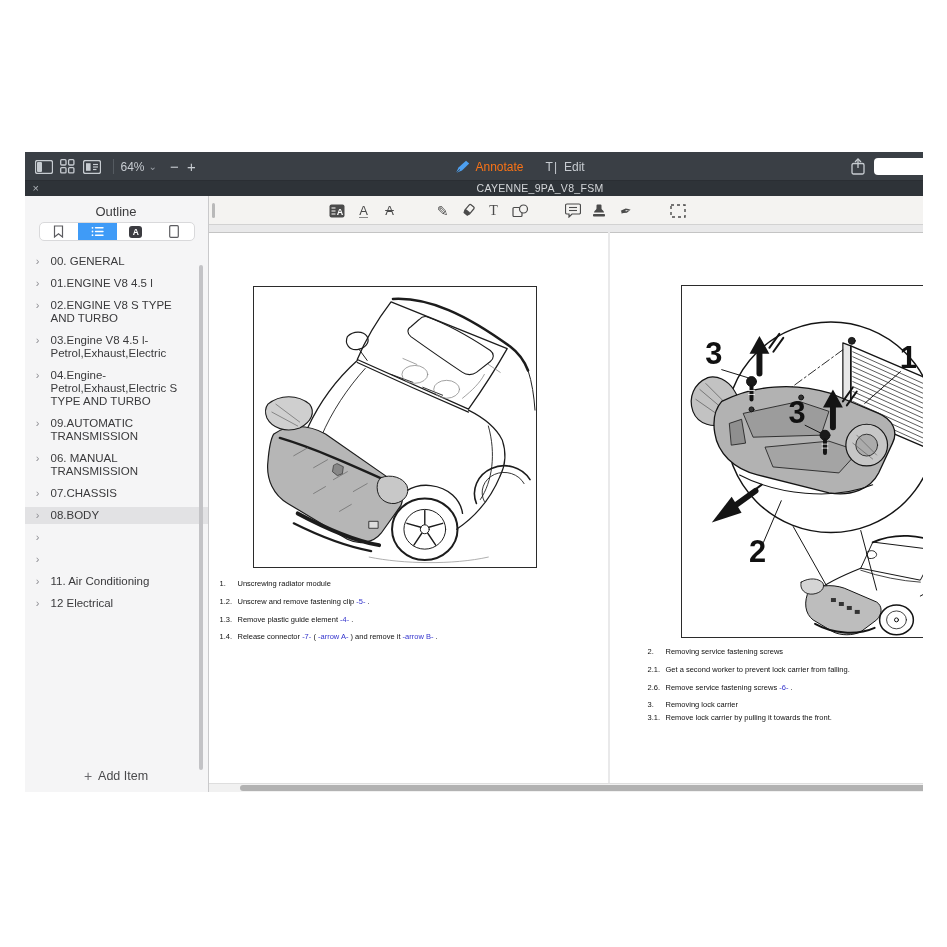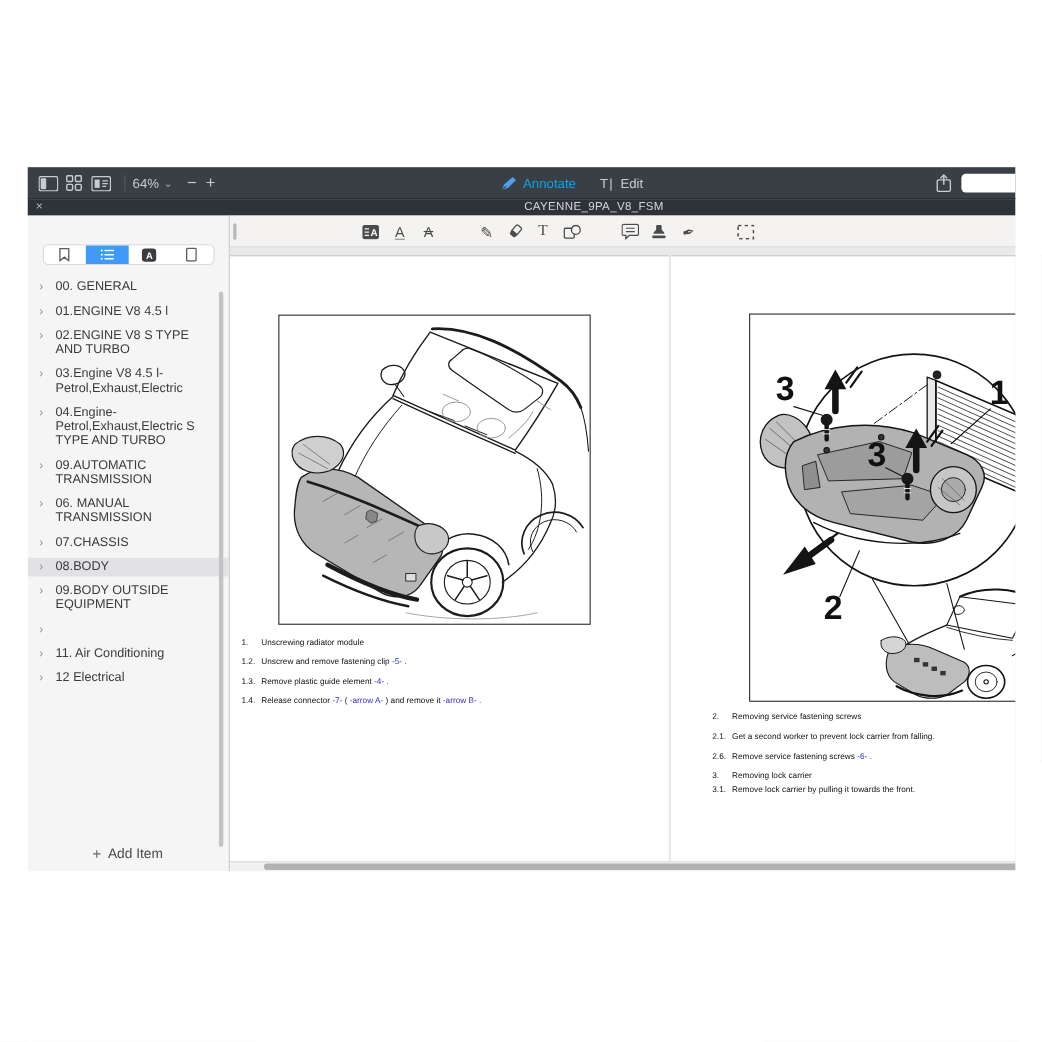--- a/index.html
+++ b/index.html
@@ -9,21 +9,21 @@
 
   
   .toolbar { position:relative; height:29px; background:#3a3f45; border-bottom:1px solid #2a2e33; color:#c7ccd1; }
   .tb-btn { position:absolute; top:0; height:29px; display:flex; align-items:center; justify-content:center; cursor:default; }
   .tb-sep { position:absolute; top:7px; left:88px; width:1px; height:15px; background:#555b61; }
   .zoom-ctl { position:absolute; left:96px; top:0; height:29px; display:flex; align-items:center; gap:4px; font-size:12px; color:#c7ccd1; }
   .zoom-chev { font-size:10px; color:#9aa0a6; }
   .pm { font-size:15px; color:#c7ccd1; }
   .center-group { position:absolute; left:430px; top:0; height:29px; display:flex; align-items:center; gap:22px; }
   .mode-btn { display:flex; align-items:center; gap:6px; font-size:12px; }
-  .annotate { color:#0ea5e9;justify-content:space-between; }
+  .annotate { color:#f97316;justify-content:space-between; }
   .edit { color:#c7ccd1; }
   .edit-glyph { font-size:12px; letter-spacing:1px; }
   .share-btn { position:absolute; left:823px; }
   .search-field { position:absolute; left:849px; top:6px; width:90px; height:17px; background:#fff; border-radius:4px; display:flex; align-items:center; }
   .search-field input { flex:1; border:none; outline:none; background:transparent; font-size:10px; padding:0 2px 0 6px; width:70px; }
   .search-field svg { margin-right:4px; }
 
   
   .tabbar { position:relative; height:15px; background:#2e3338; color:#d3d6d9; font-size:10.5px; }
   .tab-close { position:absolute; left:8px; top:0px; font-size:11px; color:#aeb3b8; line-height:15px; }
@@ -166,20 +166,21 @@
     </header>
 
     <div class="tabbar">
       <span class="tab-close">×</span>
       <span class="tab-title">CAYENNE_9PA_V8_FSM</span>
     </div>
 
     <div class="content">
 
       <aside class="sidebar">
+        <div class="sb-header">Outline</div>
 
         <div class="segmented">
           <div class="seg">
             <span>
               <svg width="11" height="13" viewBox="0 0 11 13">
                   <path d="M1.5,1 h8 v11 l-4,-3.2 l-4,3.2 Z" fill="none" stroke="#5c5c60" stroke-width="1.2"></path>
                 </svg>
             </span>
           </div>
           <div class="seg sel">
@@ -240,21 +241,20 @@
           <div class="o-item">
               <span class="chev">›</span>
               <span class="lbl">07.CHASSIS</span>
             </div>
           <div class="o-item selected">
               <span class="chev">›</span>
               <span class="lbl">08.BODY</span>
             </div>
           <div class="o-item">
               <span class="chev">›</span>
-              <span class="lbl">09.BODY OUTSIDE EQUIPMENT</span>
             </div>
           <div class="o-item">
               <span class="chev">›</span>
             </div>
           <div class="o-item">
               <span class="chev">›</span>
               <span class="lbl">11. Air Conditioning</span>
             </div>
           <div class="o-item">
               <span class="chev">›</span>

